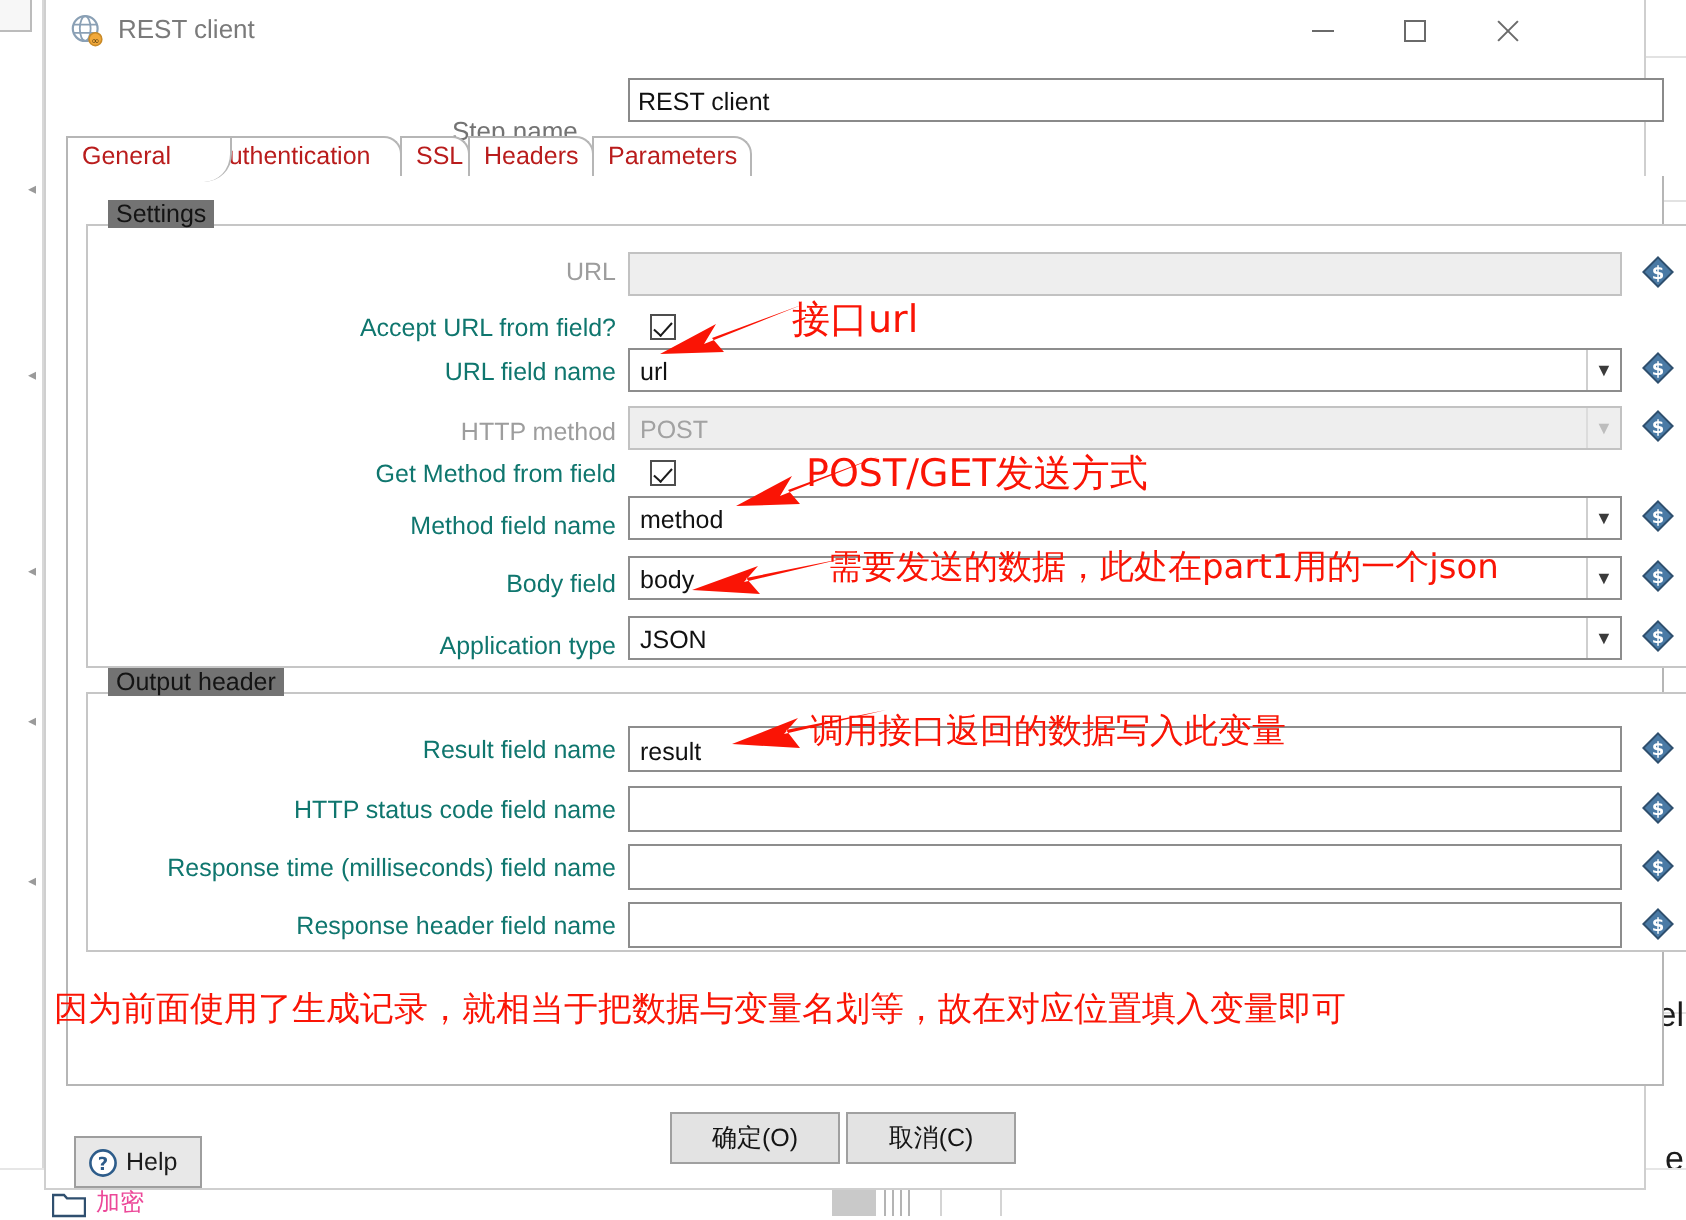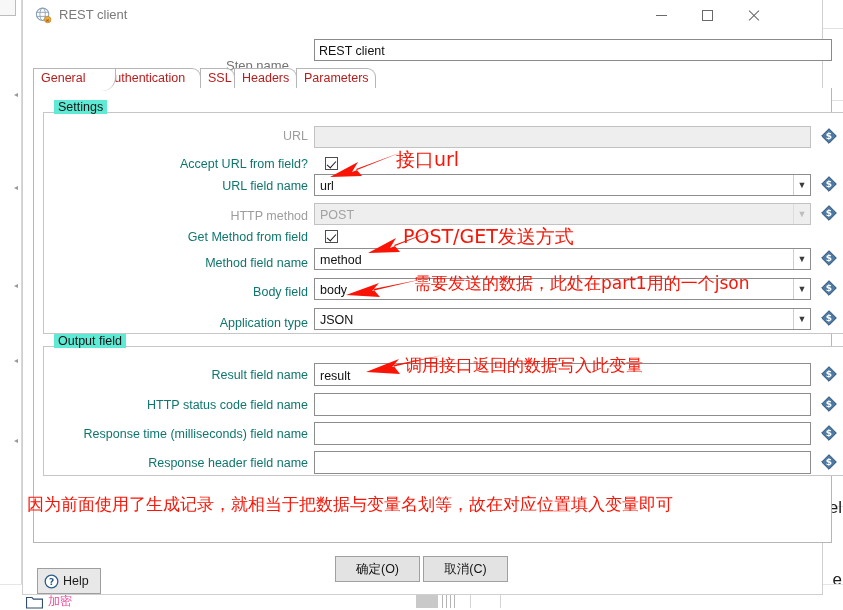--- a/index.html
+++ b/index.html
@@ -139,21 +139,21 @@
     position: absolute; left: 10px; top: 88px; width: 799px; height: 455px;
     border: 1px solid #b6b6b6; border-top: none; background: #ffffff;
   }
 
   
   .group {
     position: absolute; border: 1px solid #c6c6c6; background: #ffffff;
   }
   .group-title {
     position: absolute; font-size: 12.5px; color: #141414;
-    background: #5eead4; padding: 0 4px;
+    background: #737373; padding: 0 4px;
   }
   #group-settings  { left: 20px; top: 112px; width: 803px; height: 222px; }
   #title-settings  { left: 31px; top: 100px; }
   #group-output    { left: 20px; top: 346px; width: 803px; height: 130px; }
   #title-output    { left: 31px; top: 334px; }
 
   
   .flabel {
     position: absolute; font-size: 12.5px; color: #0f766e;
     text-align: right; white-space: nowrap;
@@ -337,21 +337,21 @@
 
   <div class="flabel" style="left:165px; top:316px; width:120px;">Application type</div>
   <input class="fctrl" style="left: 291px; top: 308px; width: 497px;" value="JSON">
   <div class="combo-arrow" style="left:770px; top:309px;">▼</div>
   <svg class="dollar-ico" style="left:798px; top:310px;" viewBox="0 0 16 16">
     <path d="M8 0.7 L15.3 8 L8 15.3 L0.7 8 Z" fill="#4a7aa5" stroke="#2e4f6e" stroke-width="1"></path>
     <text x="8" y="11.3" font-size="9" text-anchor="middle" fill="#ffffff" font-family="DejaVu Sans" font-weight="bold">$</text>
   </svg>
 
   <div class="group" id="group-output"></div>
-  <div class="group-title" id="title-output">Output field</div>
+  <div class="group-title" id="title-output">Output header</div>
 
   <div class="flabel" style="left:160px; top:368px; width:125px;">Result field name</div>
   <input class="fctrl tall" style="left: 291px; top: 363px; width: 497px;" value="result">
   <svg class="dollar-ico" style="left:798px; top:366px;" viewBox="0 0 16 16">
     <path d="M8 0.7 L15.3 8 L8 15.3 L0.7 8 Z" fill="#4a7aa5" stroke="#2e4f6e" stroke-width="1"></path>
     <text x="8" y="11.3" font-size="9" text-anchor="middle" fill="#ffffff" font-family="DejaVu Sans" font-weight="bold">$</text>
   </svg>
 
   <div class="flabel" style="left:110px; top:398px; width:175px;">HTTP status code field name</div>
   <input class="fctrl tall" style="left: 291px; top: 393px; width: 497px;" value="">

